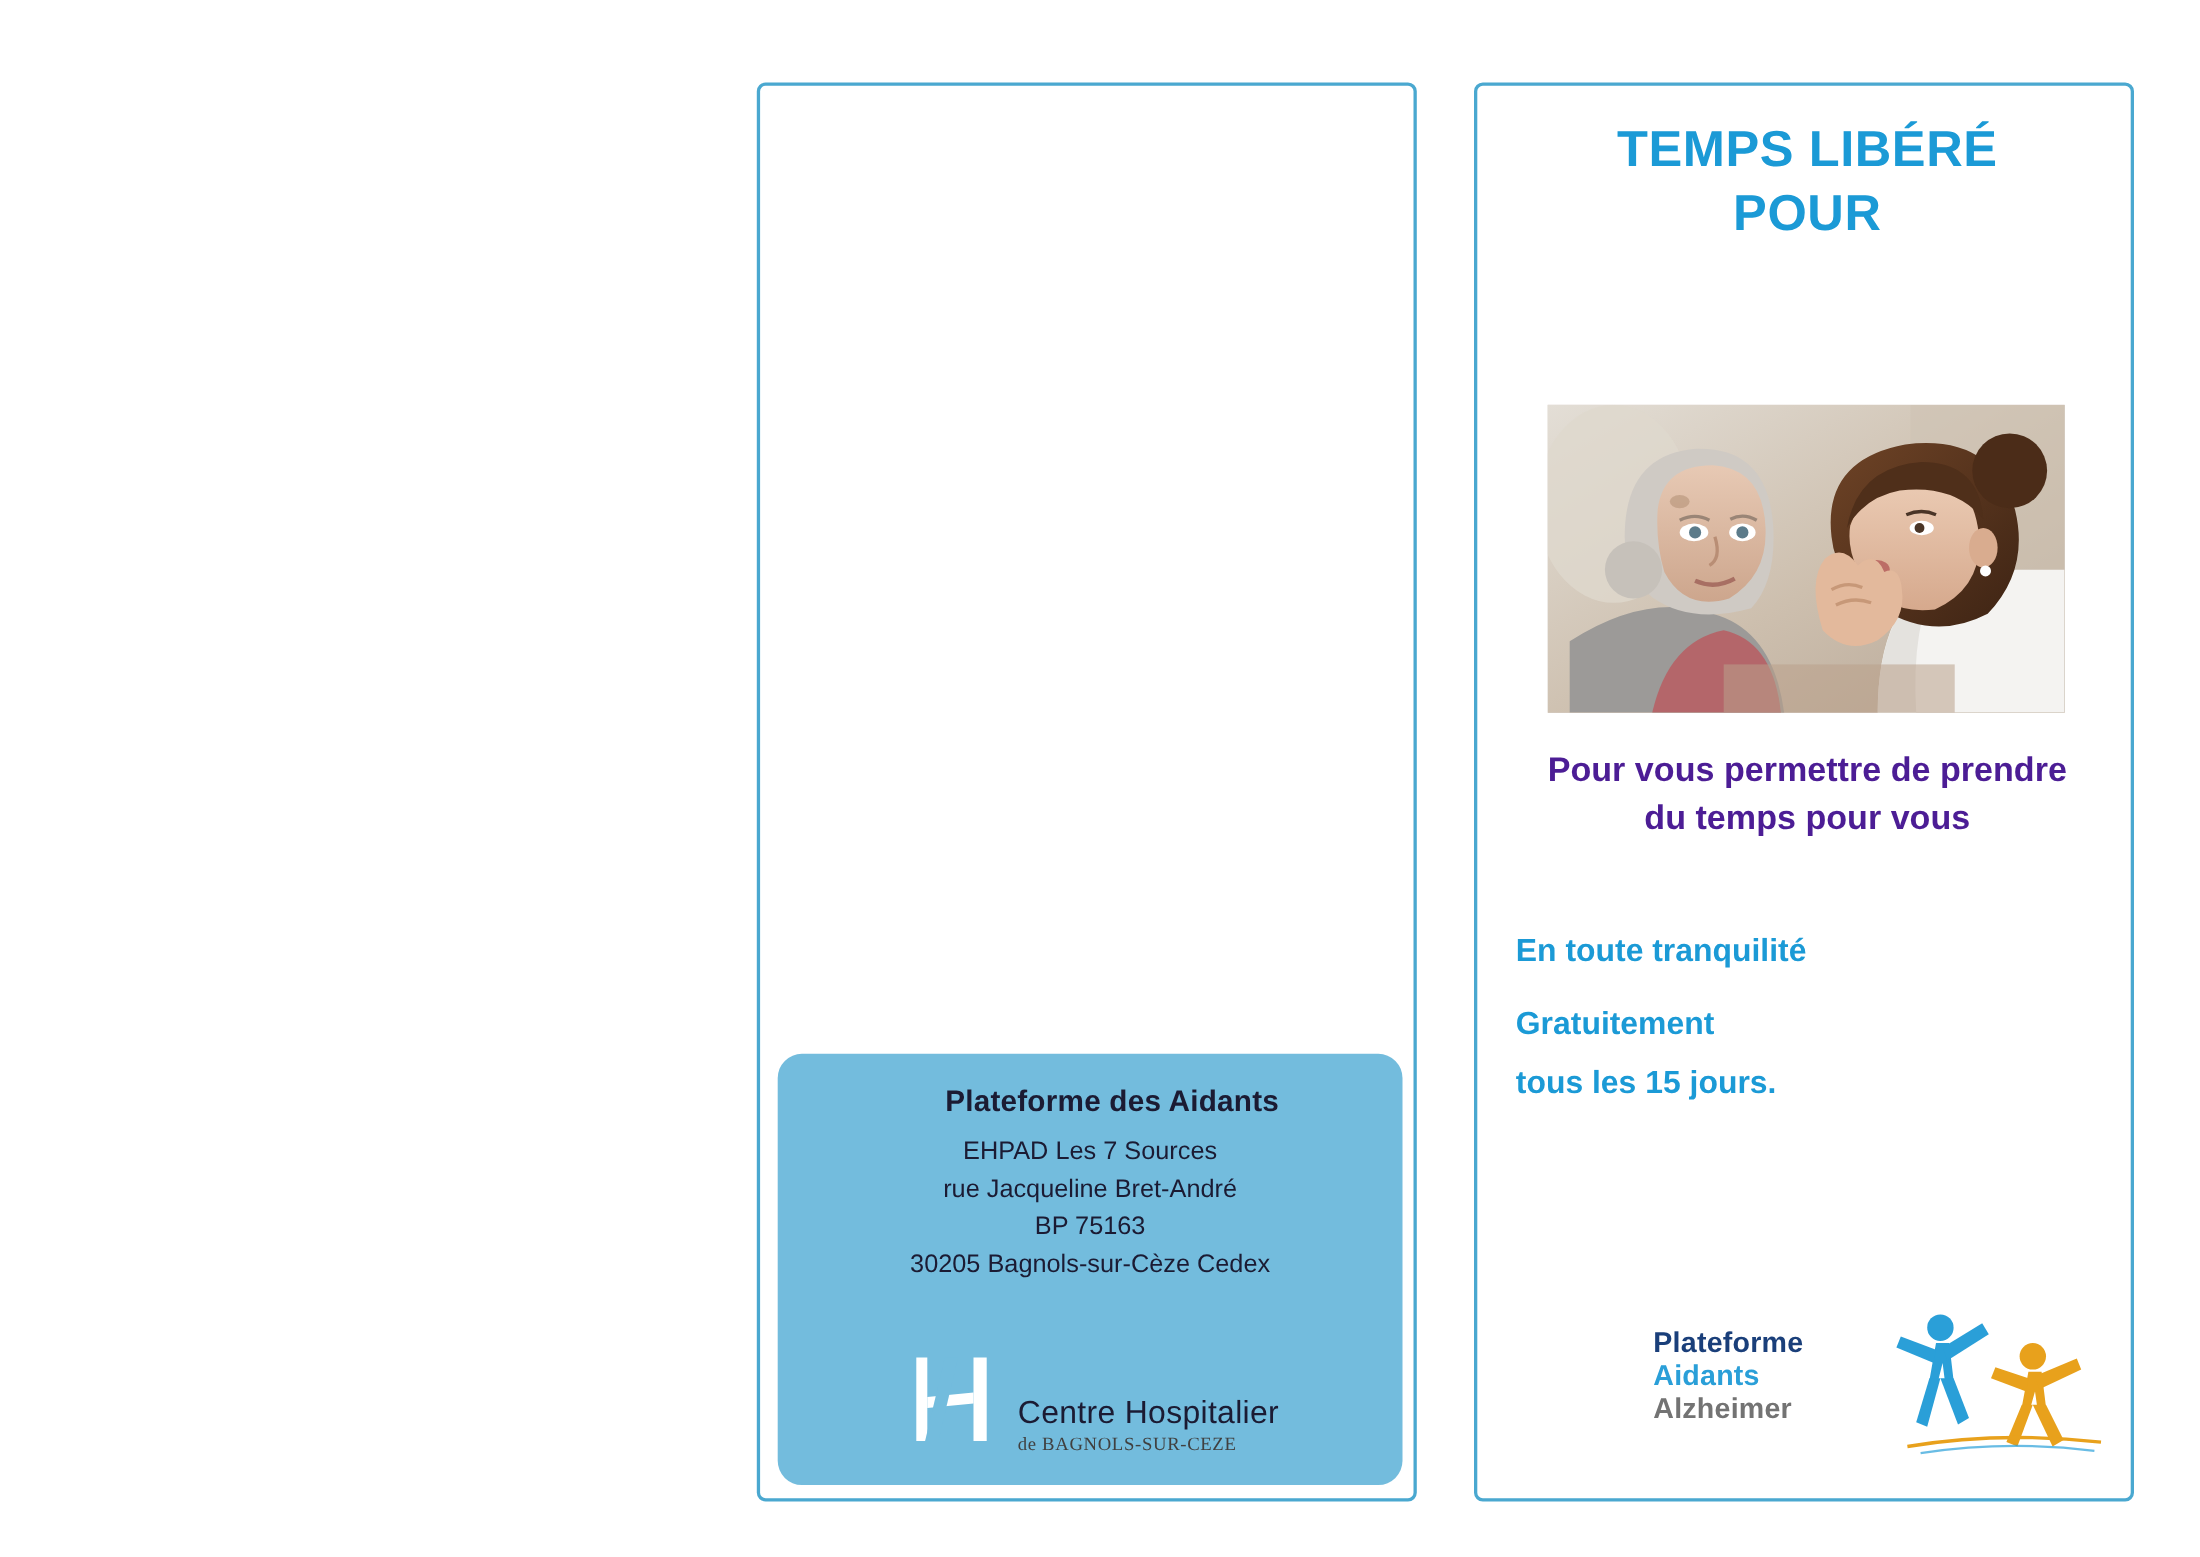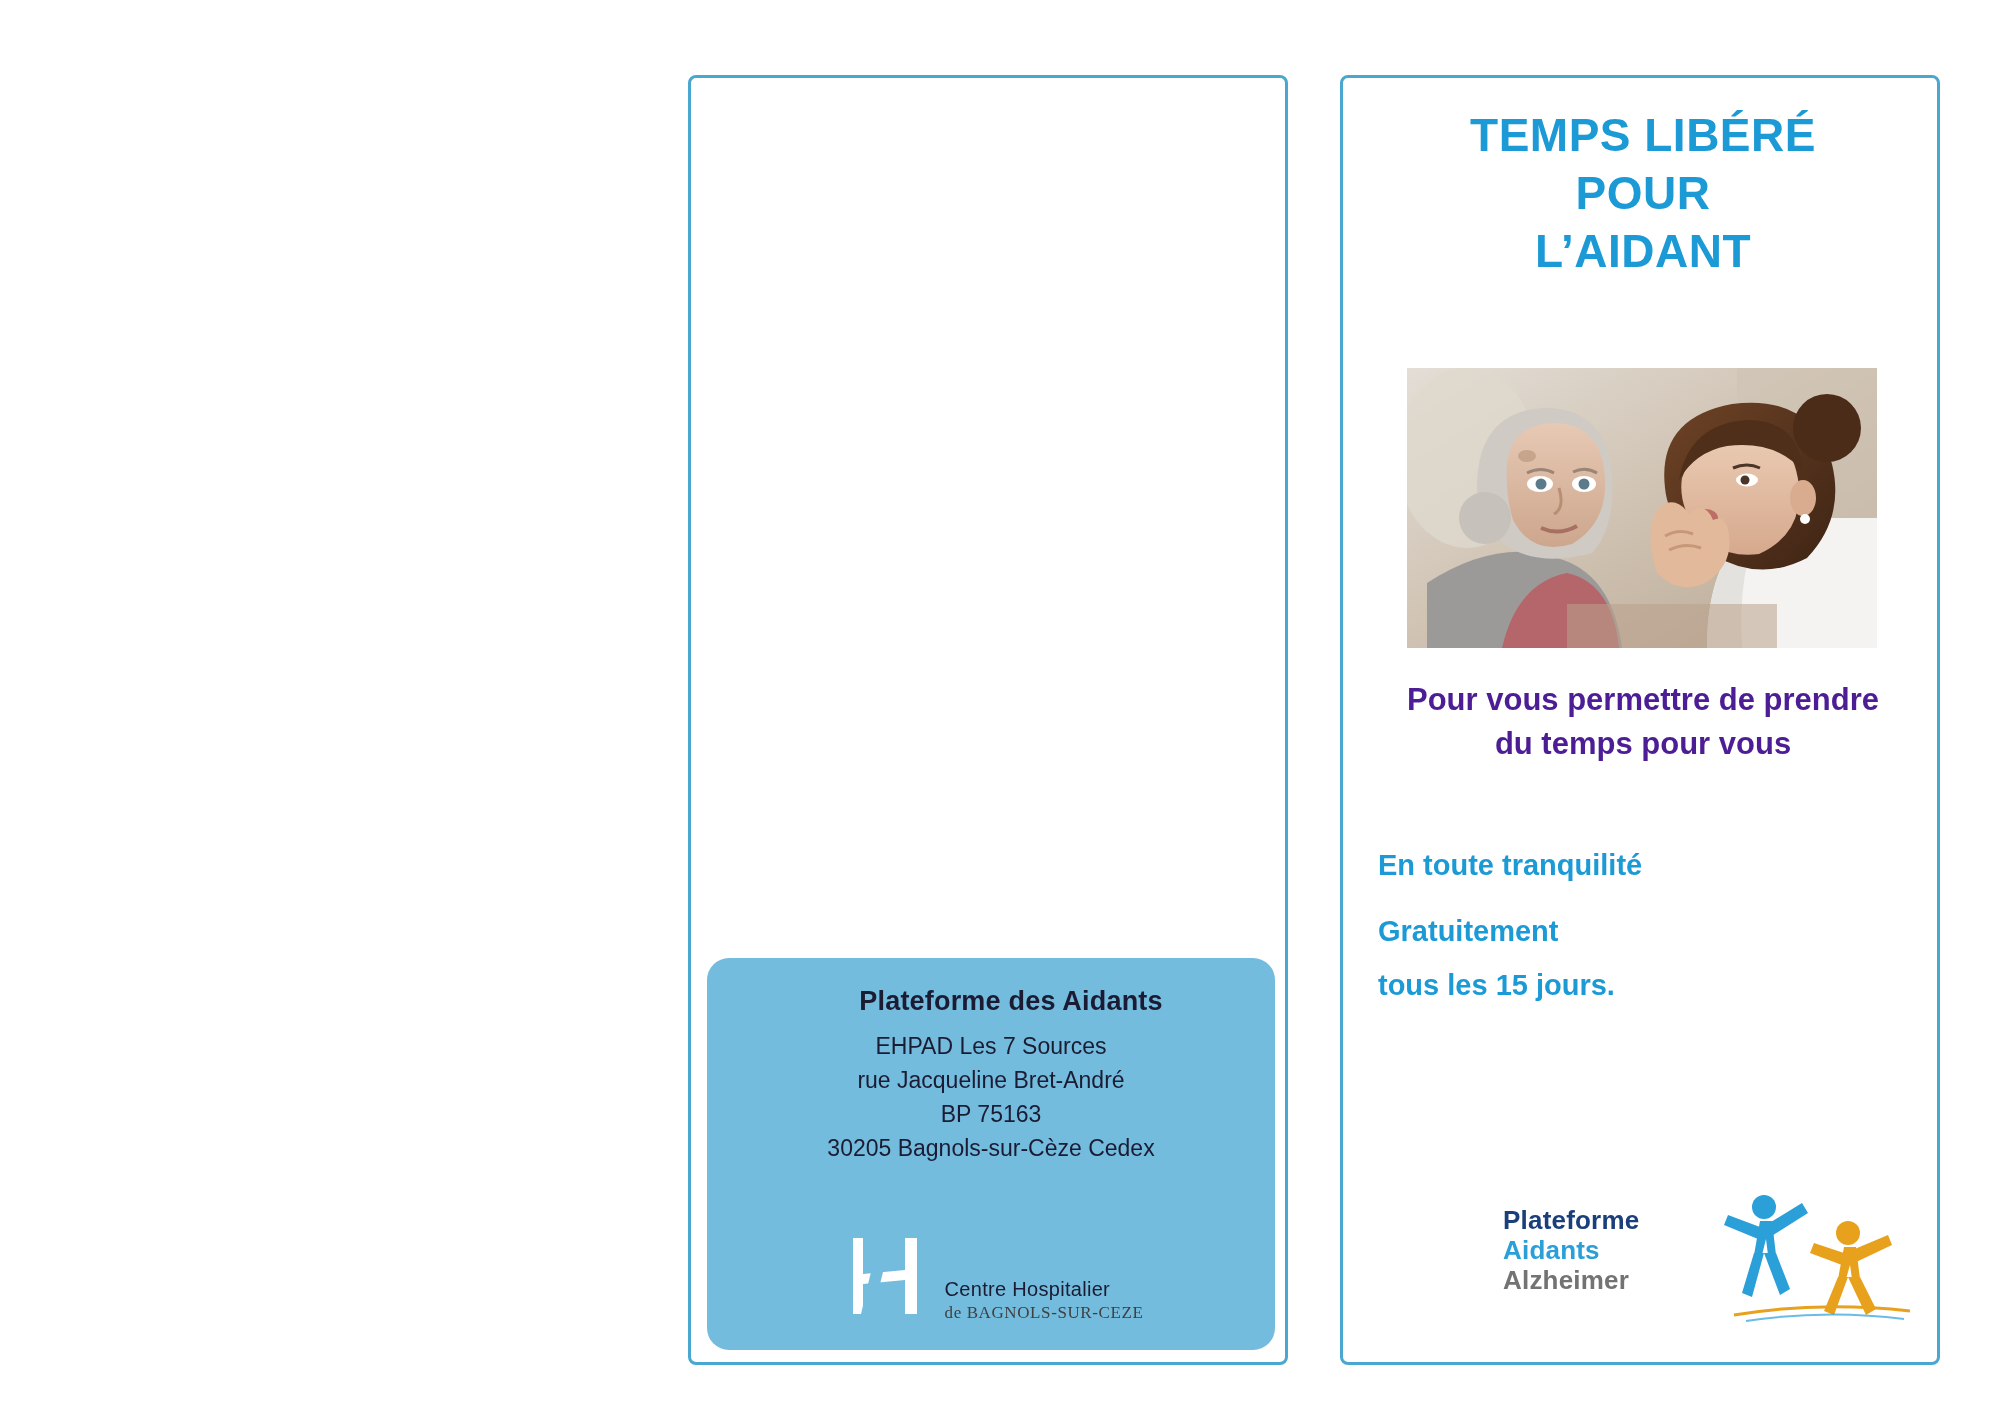--- a/index.html
+++ b/index.html
@@ -84,21 +84,21 @@
     width: 92px;
     height: 92px;
     position: relative;
     flex: 0 0 auto;
   }
   .hosp-text {
     text-align: left;
     line-height: 1.05;
   }
   .hosp-text .l1 {
-    font-size: 20px;
+    font-size: 29px;
     color: #1b1b33;
     letter-spacing: 0.3px;
     margin-top: 48px;
   }
   .hosp-text .l2 {
     font-size: 17px;
     color: #404040;
     letter-spacing: 0.6px;
     margin-top: 4px;
     font-family: Liberation Serif, serif;
@@ -217,21 +217,20 @@
         </div>
       </div>
     </div>
   </div>
 
   <div class="panel panel-right">
 
     <div class="headline">
       <div>TEMPS LIBÉRÉ</div>
       <div>POUR</div>
-      <div>L’AIDANT</div>
     </div>
 
     <div class="photo">
       <svg width="470" height="280" viewBox="0 0 470 280" xmlns="http://www.w3.org/2000/svg">
         <defs>
           <linearGradient id="bg" x1="0" y1="0" x2="1" y2="1">
             <stop offset="0%" stop-color="#e3ded6"></stop>
             <stop offset="55%" stop-color="#cdbfae"></stop>
             <stop offset="100%" stop-color="#b7a797"></stop>
           </linearGradient>

